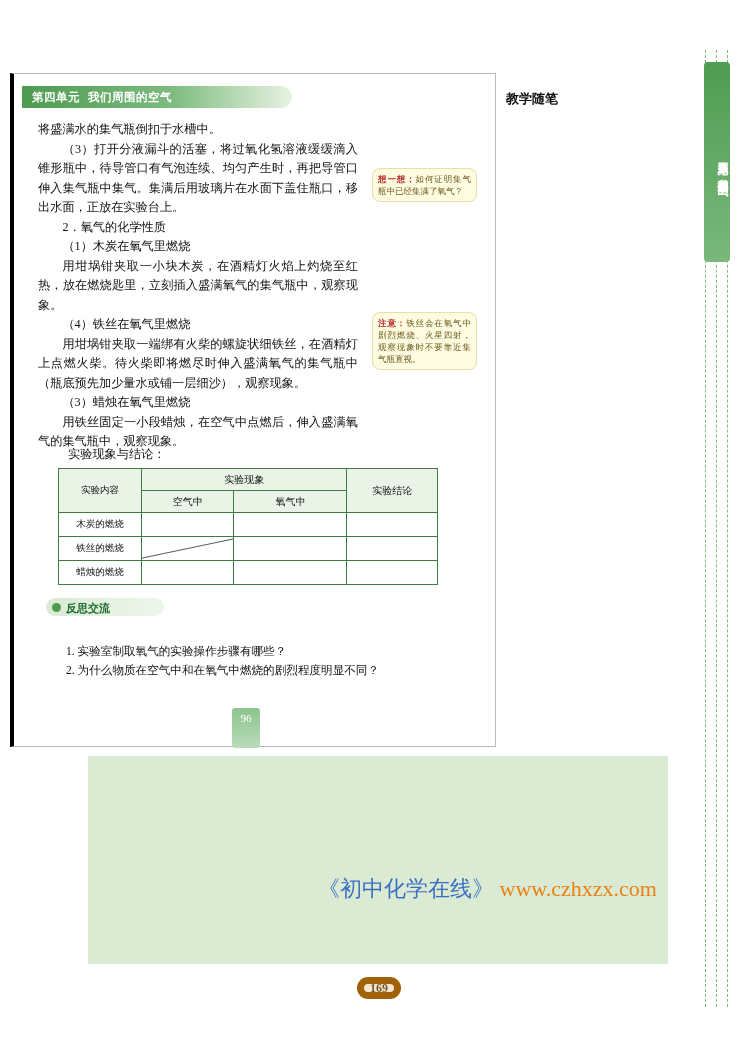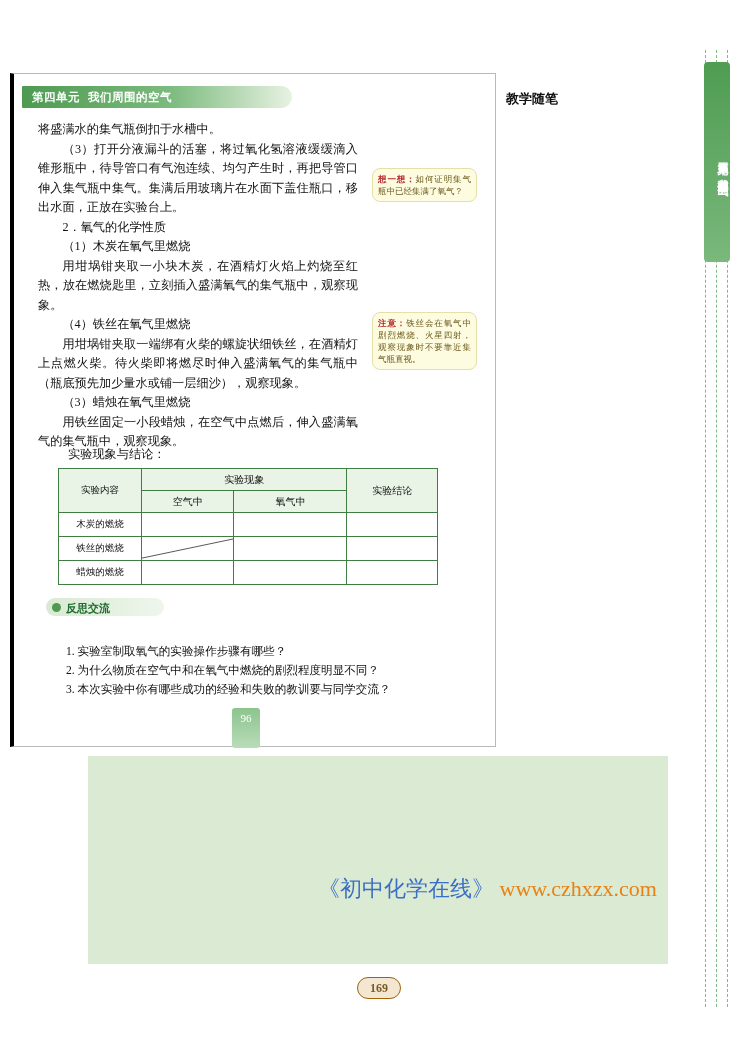--- a/index.html
+++ b/index.html
@@ -200,21 +200,21 @@
     font-family: "Liberation Serif", serif;
   }
   .watermark .wm-blue { color: #3b6fc4; }
 
   
   .bottom-pg {
     position: absolute;
     left: 357px; top: 977px;
     width: 44px; height: 22px;
     background: #f3e7d2;
-    border: 1px solid #a16207;
+    border: 7px solid #a16207;
     border-radius: 11px;
     color: #7a5a22;
     font-size: 12px;
     font-weight: bold;
     display: flex; align-items: center; justify-content: center;
   }
 </style>
 </head>
 <body>
 
@@ -292,21 +292,20 @@
   </tbody>
 </table>
 
 <div class="reflect-head">
   <span>反思交流</span>
 </div>
 
 <div class="reflect-list">
   <div>1. 实验室制取氧气的实验操作步骤有哪些？</div>
   <div>2. 为什么物质在空气中和在氧气中燃烧的剧烈程度明显不同？</div>
-  <div>3. 本次实验中你有哪些成功的经验和失败的教训要与同学交流？</div>
 </div>
 
 <div class="pg-badge">96</div>
 
 <div class="notes-title">教学随笔</div>
 
 <div class="bottom-panel"></div>
 
 <div class="watermark">
   <span class="wm-blue">《初中化学在线》</span><span> www.czhxzx.com</span>

